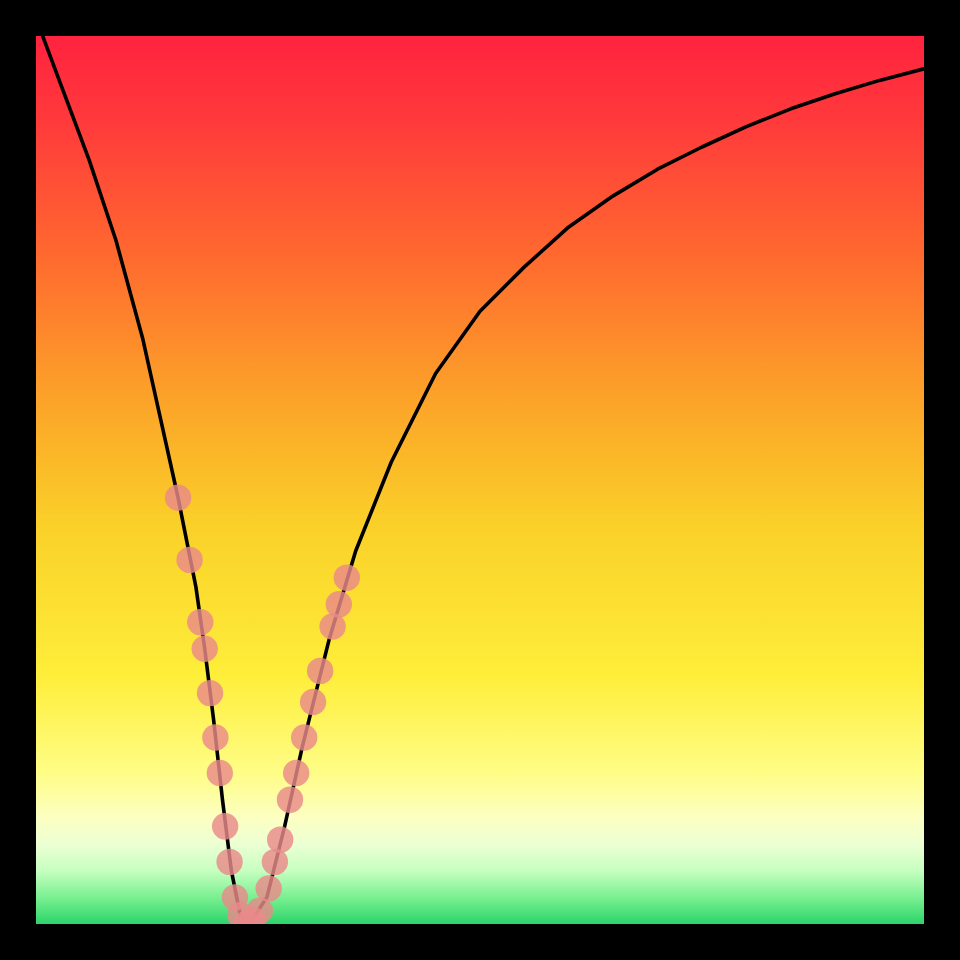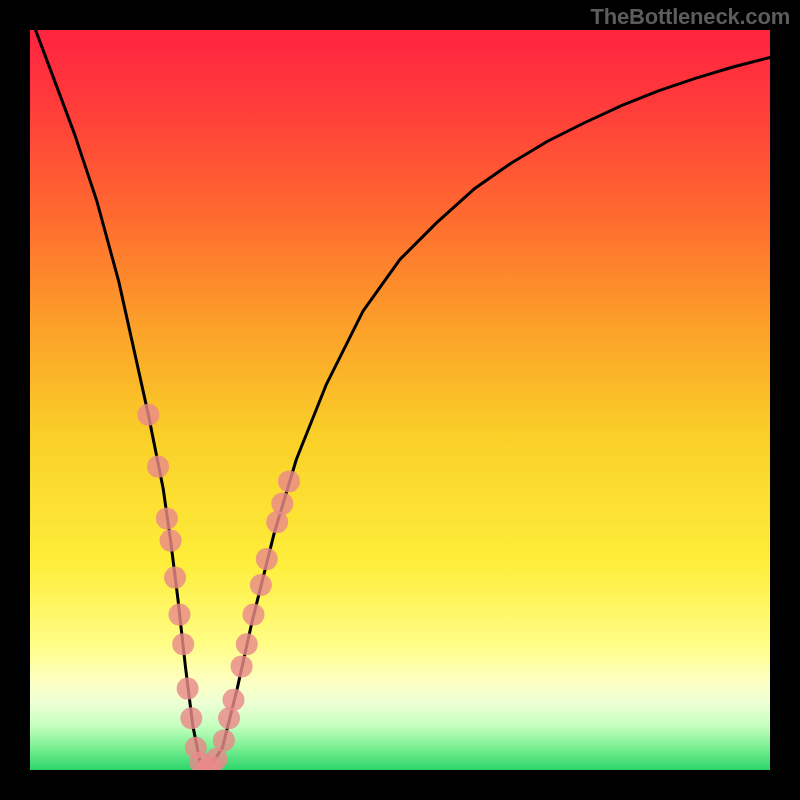--- a/index.html
+++ b/index.html
@@ -49,21 +49,20 @@
     font-weight: bold;
     color: #5c5c5c;
     letter-spacing: -0.2px;
   }
 </style>
 </head>
 <body>
 
 <div class="frame">
 
-  <div class="attribution">TheBottleneck.com</div>
 
   <div class="plot">
     <svg class="gradient" viewBox="0 0 740 740" preserveAspectRatio="none">
       <defs>
         <linearGradient id="bg-grad" x1="0" y1="0" x2="0" y2="1">
             <stop offset="0%" stop-color="#ff233f"></stop>
             <stop offset="10%" stop-color="#ff3b3b"></stop>
             <stop offset="25%" stop-color="#ff6a2f"></stop>
             <stop offset="40%" stop-color="#fca029"></stop>
             <stop offset="55.00000000000001%" stop-color="#fad028"></stop>

